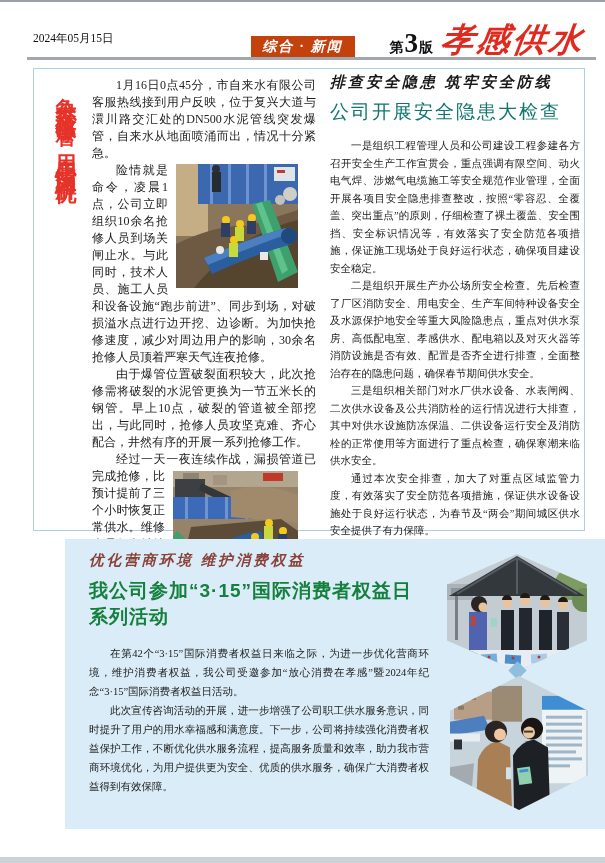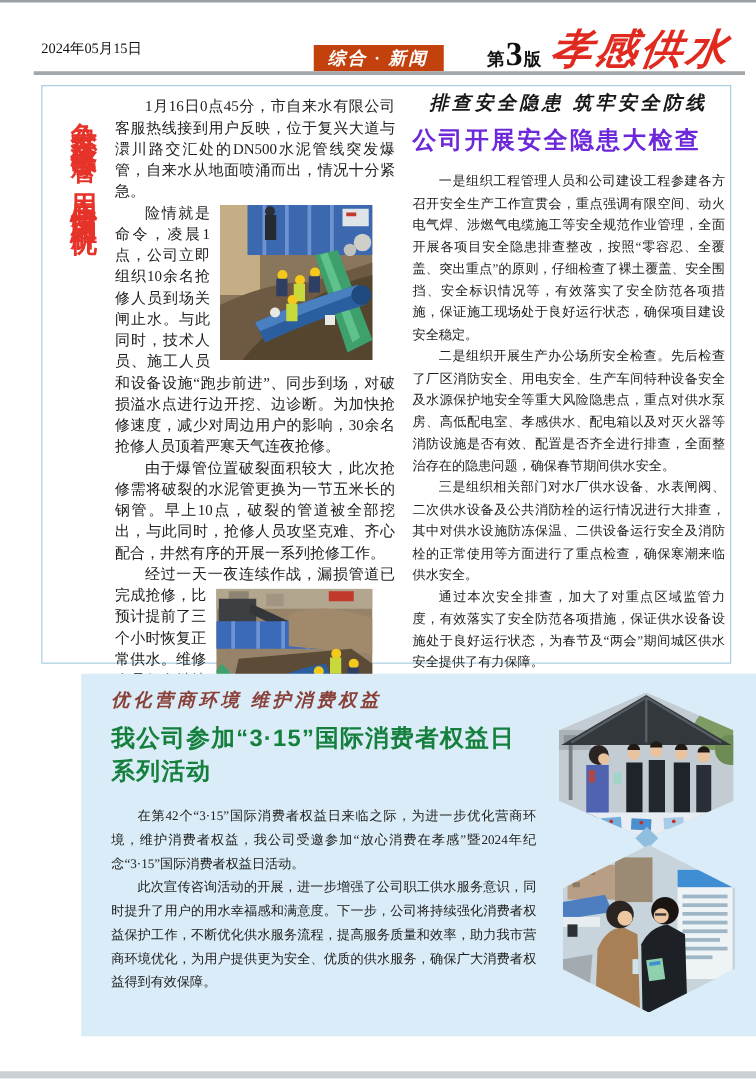--- a/index.html
+++ b/index.html
@@ -30,22 +30,22 @@
               color:#e6332a;letter-spacing:4px;height:428px;margin:4px 8px 0 0;flex:0 0 36px;
               font-family:"Liberation Sans",sans-serif;line-height:36px;}
   .lead-text{width:224px;font-size:12px;line-height:17px;text-align:justify;color:#212121;}
   .lead-text p{margin:0;text-indent:2em;}
   .photo-r1{float:right;width:122px;height:124px;margin:2px 18px 5px 8px;}
   .photo-r2{float:right;width:125px;height:98px;margin:3px 18px 5px 8px;}
   .photo-r1 svg,.photo-r2 svg{display:block;width:100%;height:100%;}
 
   .safety-col{position:absolute;left:296px;top:4px;width:250px;}
   .kicker-black{font-size:15px;font-weight:bold;font-style:italic;letter-spacing:3px;color:#181818;
-                font-family:"Liberation Serif",serif;text-align:center;}
-  .safety-headline{font-size:19px;font-weight:bold;letter-spacing:2px;color:#6d28d9;margin:7px 0 12px;
+                font-family:"Liberation Serif",serif;}
+  .safety-headline{font-size:19px;font-weight:normal;letter-spacing:2px;color:#0f766e;margin:7px 0 12px;
                    font-family:"Liberation Sans",sans-serif;}
   .safety-body{font-size:10.5px;line-height:17.5px;text-align:justify;color:#212121;}
   .safety-body p{margin:0;text-indent:2em;}
 
   
   .bottom-panel{position:absolute;left:33px;top:539px;width:552px;height:290px;background:#d9ecf7;margin-left:32px;}
   .consumer-text{position:absolute;left:24px;top:12px;width:340px;}
   .kicker-darkred{font-size:14.5px;font-weight:bold;font-style:italic;letter-spacing:3px;color:#8a4038;
                   font-family:"Liberation Serif",serif;}
   .consumer-headline{font-size:19px;font-weight:bold;letter-spacing:1px;color:#15803d;margin:8px 0 0;

